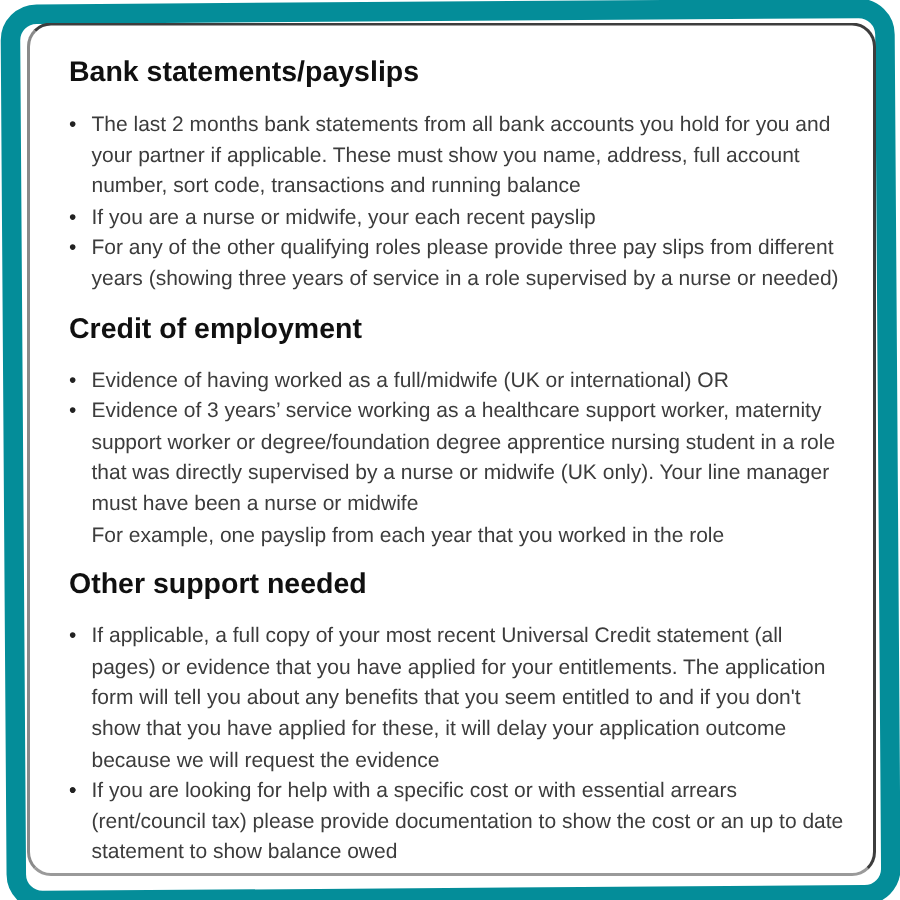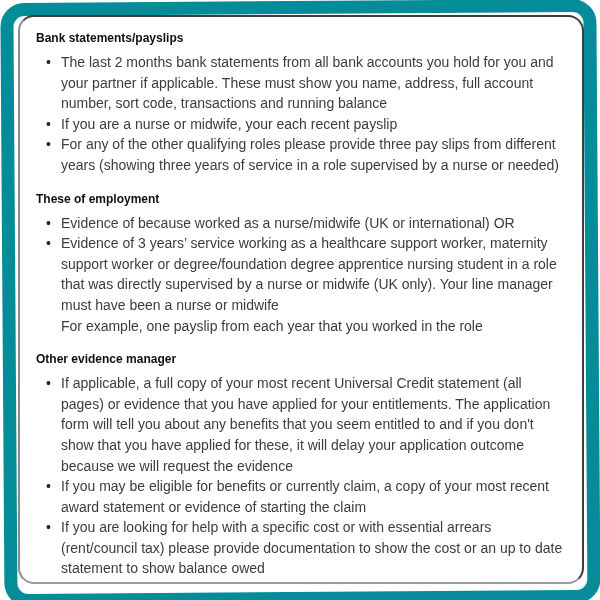--- a/index.html
+++ b/index.html
@@ -40,23 +40,23 @@
     top:15px;
     width:566px;
     height:569px;
     background:#ffffff;
     border:2px solid;
     border-color:#3d3d3d #3d3d3d #9a9a9a #8a8a8a;
     border-radius:16px;
     padding:8px 16px 0 13px;
   }
   .section-heading{
-    margin:3px;
+    margin:13px;
     padding:0;
-    font-size:12px;
+    font-size:19px;
     font-weight:700;
     color:var(--head);
     line-height:21px;
   }
   .section + .section{
     margin-top:13px;
   }
   ul.bullets{
     list-style:none;
     margin:1px 0 0 0;
@@ -101,44 +101,43 @@
           <span class="bullet-text">If you are a nurse or midwife, your each recent payslip</span>
         </li>
         <li class="bullet">
           <span class="bullet-marker">•</span>
           <span class="bullet-text">For any of the other qualifying roles please provide three pay slips from different years (showing three years of service in a role supervised by a nurse or needed)</span>
         </li>
       </ul>
     </div>
 
     <div class="section">
-      <h2 class="section-heading">These of employment</h2>
+      <h2 class="section-heading">Credit of employment</h2>
       <ul class="bullets">
         <li class="bullet">
           <span class="bullet-marker">•</span>
-          <span class="bullet-text">Evidence of because worked as a nurse/midwife (UK or international) OR</span>
+          <span class="bullet-text">Evidence of having worked as a full/midwife (UK or international) OR</span>
         </li>
         <li class="bullet">
           <span class="bullet-marker">•</span>
           <span class="bullet-text">Evidence of 3 years’ service working as a healthcare support worker, maternity support worker or degree/foundation degree apprentice nursing student in a role that was directly supervised by a nurse or midwife (UK only). Your line manager must have been a nurse or midwife
 For example, one payslip from each year that you worked in the role</span>
         </li>
       </ul>
     </div>
 
     <div class="section">
-      <h2 class="section-heading">Other evidence manager</h2>
+      <h2 class="section-heading">Other support needed</h2>
       <ul class="bullets">
         <li class="bullet">
           <span class="bullet-marker">•</span>
           <span class="bullet-text">If applicable, a full copy of your most recent Universal Credit statement (all pages) or evidence that you have applied for your entitlements. The application form will tell you about any benefits that you seem entitled to and if you don't show that you have applied for these, it will delay your application outcome because we will request the evidence</span>
         </li>
         <li class="bullet">
           <span class="bullet-marker">•</span>
-          <span class="bullet-text">If you may be eligible for benefits or currently claim, a copy of your most recent award statement or evidence of starting the claim</span>
         </li>
         <li class="bullet">
           <span class="bullet-marker">•</span>
           <span class="bullet-text">If you are looking for help with a specific cost or with essential arrears (rent/council tax) please provide documentation to show the cost or an up to date statement to show balance owed</span>
         </li>
       </ul>
     </div>
 
   </div>
 </div>

